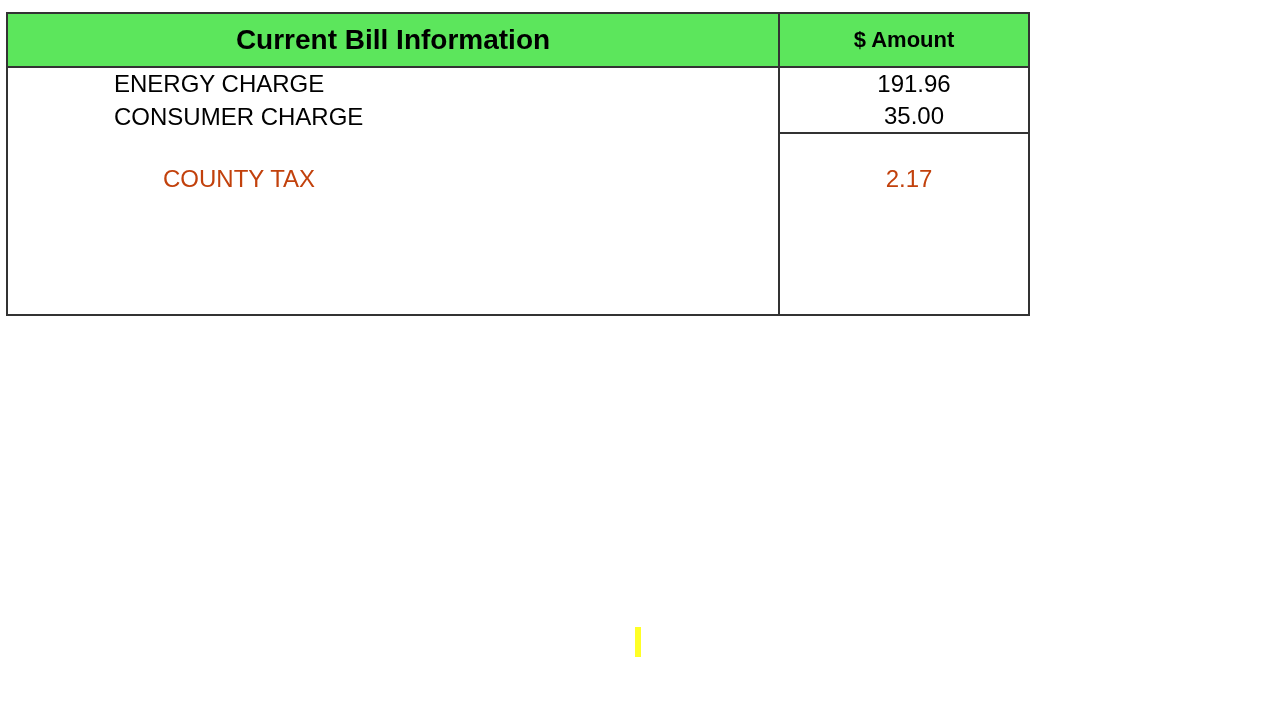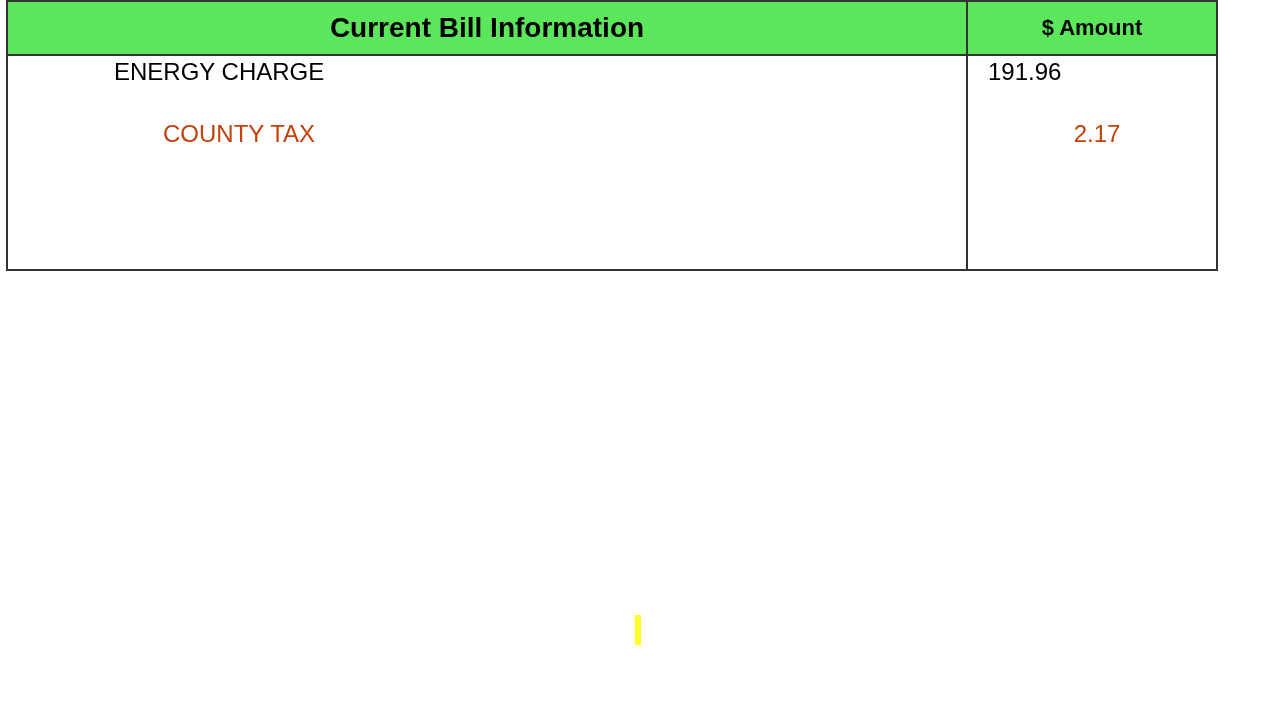--- a/index.html
+++ b/index.html
@@ -17,22 +17,22 @@
     }
 
     .page-wrapper {
       width: 1280px;
       height: 720px;
       position: relative;
       background: #ffffff;
     }
 
     .bill-table {
-      width: 1212px;
-      margin: 0 6px;
+      width: 1024px;
+      margin: 12px 6px;
       border-collapse: collapse;
       border: 2px solid #333;
     }
 
     .header-row {
       background-color: #5ce65c;
     }
 
     .header-row td {
       border: 2px solid #333;
@@ -61,21 +61,21 @@
       padding: 2px 20px;
       font-size: 24px;
       color: #000;
     }
 
     .bill-row .label-cell {
       padding-left: 106px;
     }
 
     .bill-row .amount-cell {
-      text-align: left;
+      text-align: center;
       width: 250px;
       padding-right: 0;
       border-left: 2px solid #333;
     }
 
     .energy-charge-row .amount-cell {
       
     }
 
     .power-cost-row .label-cell {
@@ -145,20 +145,24 @@
       </tr>
     </thead>
     <tbody>
 
       <tr class="bill-row energy-charge-row">
         <td class="label-cell">ENERGY CHARGE</td>
         <td class="amount-cell">191.96</td>
       </tr>
 
 
+      <tr class="bill-row consumer-charge-row">
+        <td class="label-cell">CONSUMER CHARGE</td>
+        <td class="amount-cell" style="border-bottom: 2px solid #333;">35.00</td>
+      </tr>
 
 
       <tr class="spacer-row">
         <td></td>
         <td style="border-left: 2px solid #333;"></td>
       </tr>
 
       <tr class="county-tax-row">
         <td class="label-cell">COUNTY TAX</td>
         <td class="amount-cell">2.17</td>

